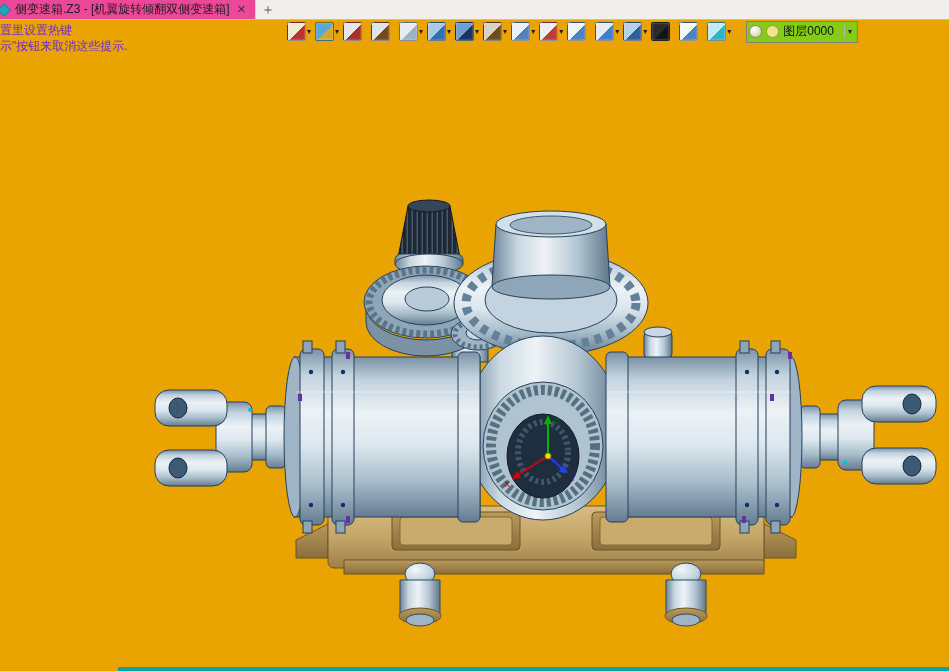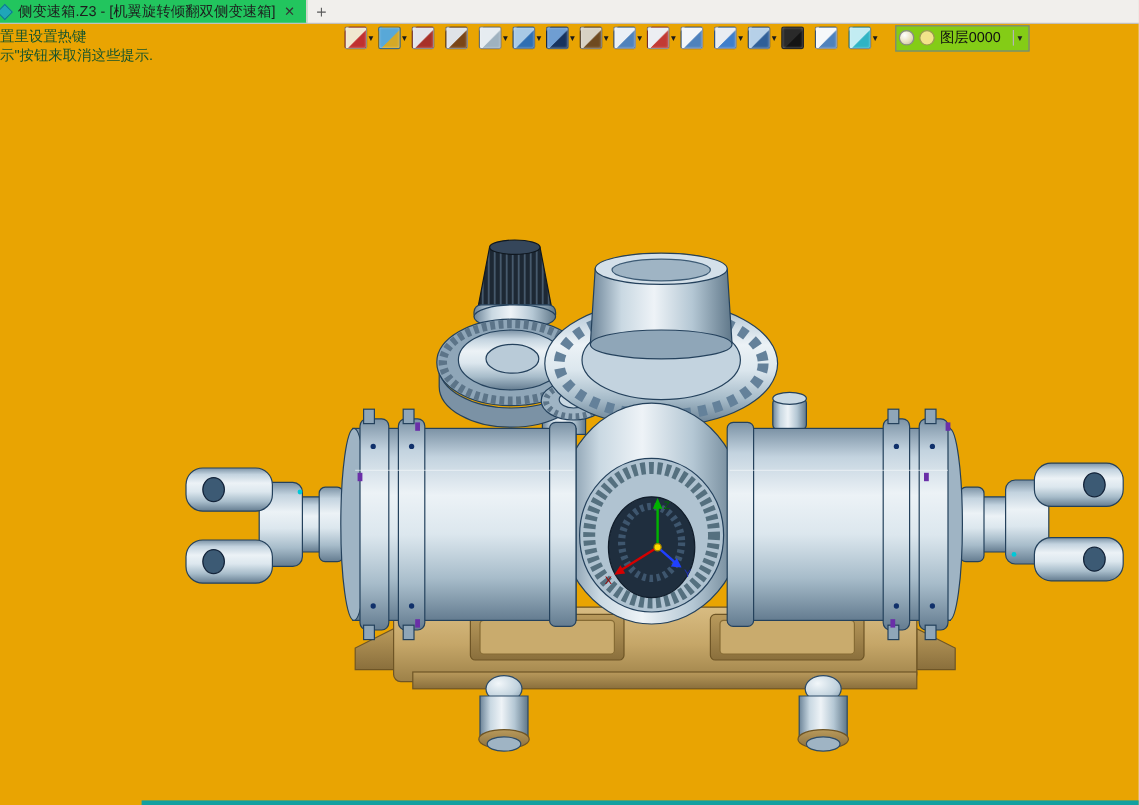--- a/index.html
+++ b/index.html
@@ -2,35 +2,35 @@
 <html><head>
 <meta charset="utf-8">
 <style>
   html,body{margin:0;padding:0;width:949px;height:671px;overflow:hidden;
     font-family:"Liberation Sans","DejaVu Sans",sans-serif;}
   .app{position:relative;width:949px;height:671px;background:#d9d9d9;}
 
   
   .tabbar{position:absolute;top:0;left:0;right:0;height:19px;background:#f1efec;
     border-bottom:1px solid #c3bfba;display:flex;align-items:stretch;z-index:30;}
-  .tab{display:flex;align-items:center;gap:5px;padding:0 7px 0 2px;background:#22c55e;
+  .tab{display:flex;align-items:center;gap:5px;padding:0 7px 0 2px;background:#ec4899;
     border-right:1px solid #d6d2cc;font-size:12px;color:#1d1d1d;white-space:nowrap;}
   .tab-icon{width:10px;height:10px;background:#1fa6b8;transform:rotate(45deg) scale(.8);
     margin-left:-4px;border:1px solid #0d7a88;}
   .tab-close{font-size:11px;color:#333;padding:0 2px;cursor:pointer;}
   .new-tab{width:24px;display:flex;align-items:center;justify-content:center;
     color:#5a5a5a;font-size:14px;cursor:pointer;}
 
   
   .viewport-bg{position:absolute;top:19px;left:0;right:0;bottom:0;background:#e9a402;z-index:1;}
   .model-svg{position:absolute;top:0;left:0;z-index:5;}
 
   
   .hints{position:absolute;top:22px;left:0;z-index:20;font-size:12px;line-height:16px;
-    color:#14532d;white-space:nowrap;}
+    color:#6d28d9;white-space:nowrap;}
 
   
   .toolbar{position:absolute;top:20px;left:286px;display:flex;align-items:center;z-index:20;}
   .tb-icons{display:flex;align-items:center;}
   .tbtn{display:flex;align-items:center;padding:2px 1px;margin-right:2px;cursor:pointer;}
   .glyph{width:17px;height:17px;border:1px solid rgba(30,30,30,.45);border-radius:2px;
     box-shadow:inset 0 0 2px rgba(255,255,255,.5);}
   .dd{font-size:8px;color:#1a1a1a;margin-left:1px;line-height:8px;}
   .layer-combo{margin-left:12px;height:20px;background:#84cc16;border:1px solid #7f7f7f;
     display:flex;align-items:center;padding:0 2px;gap:4px;font-size:12px;color:#111;cursor:pointer;}

